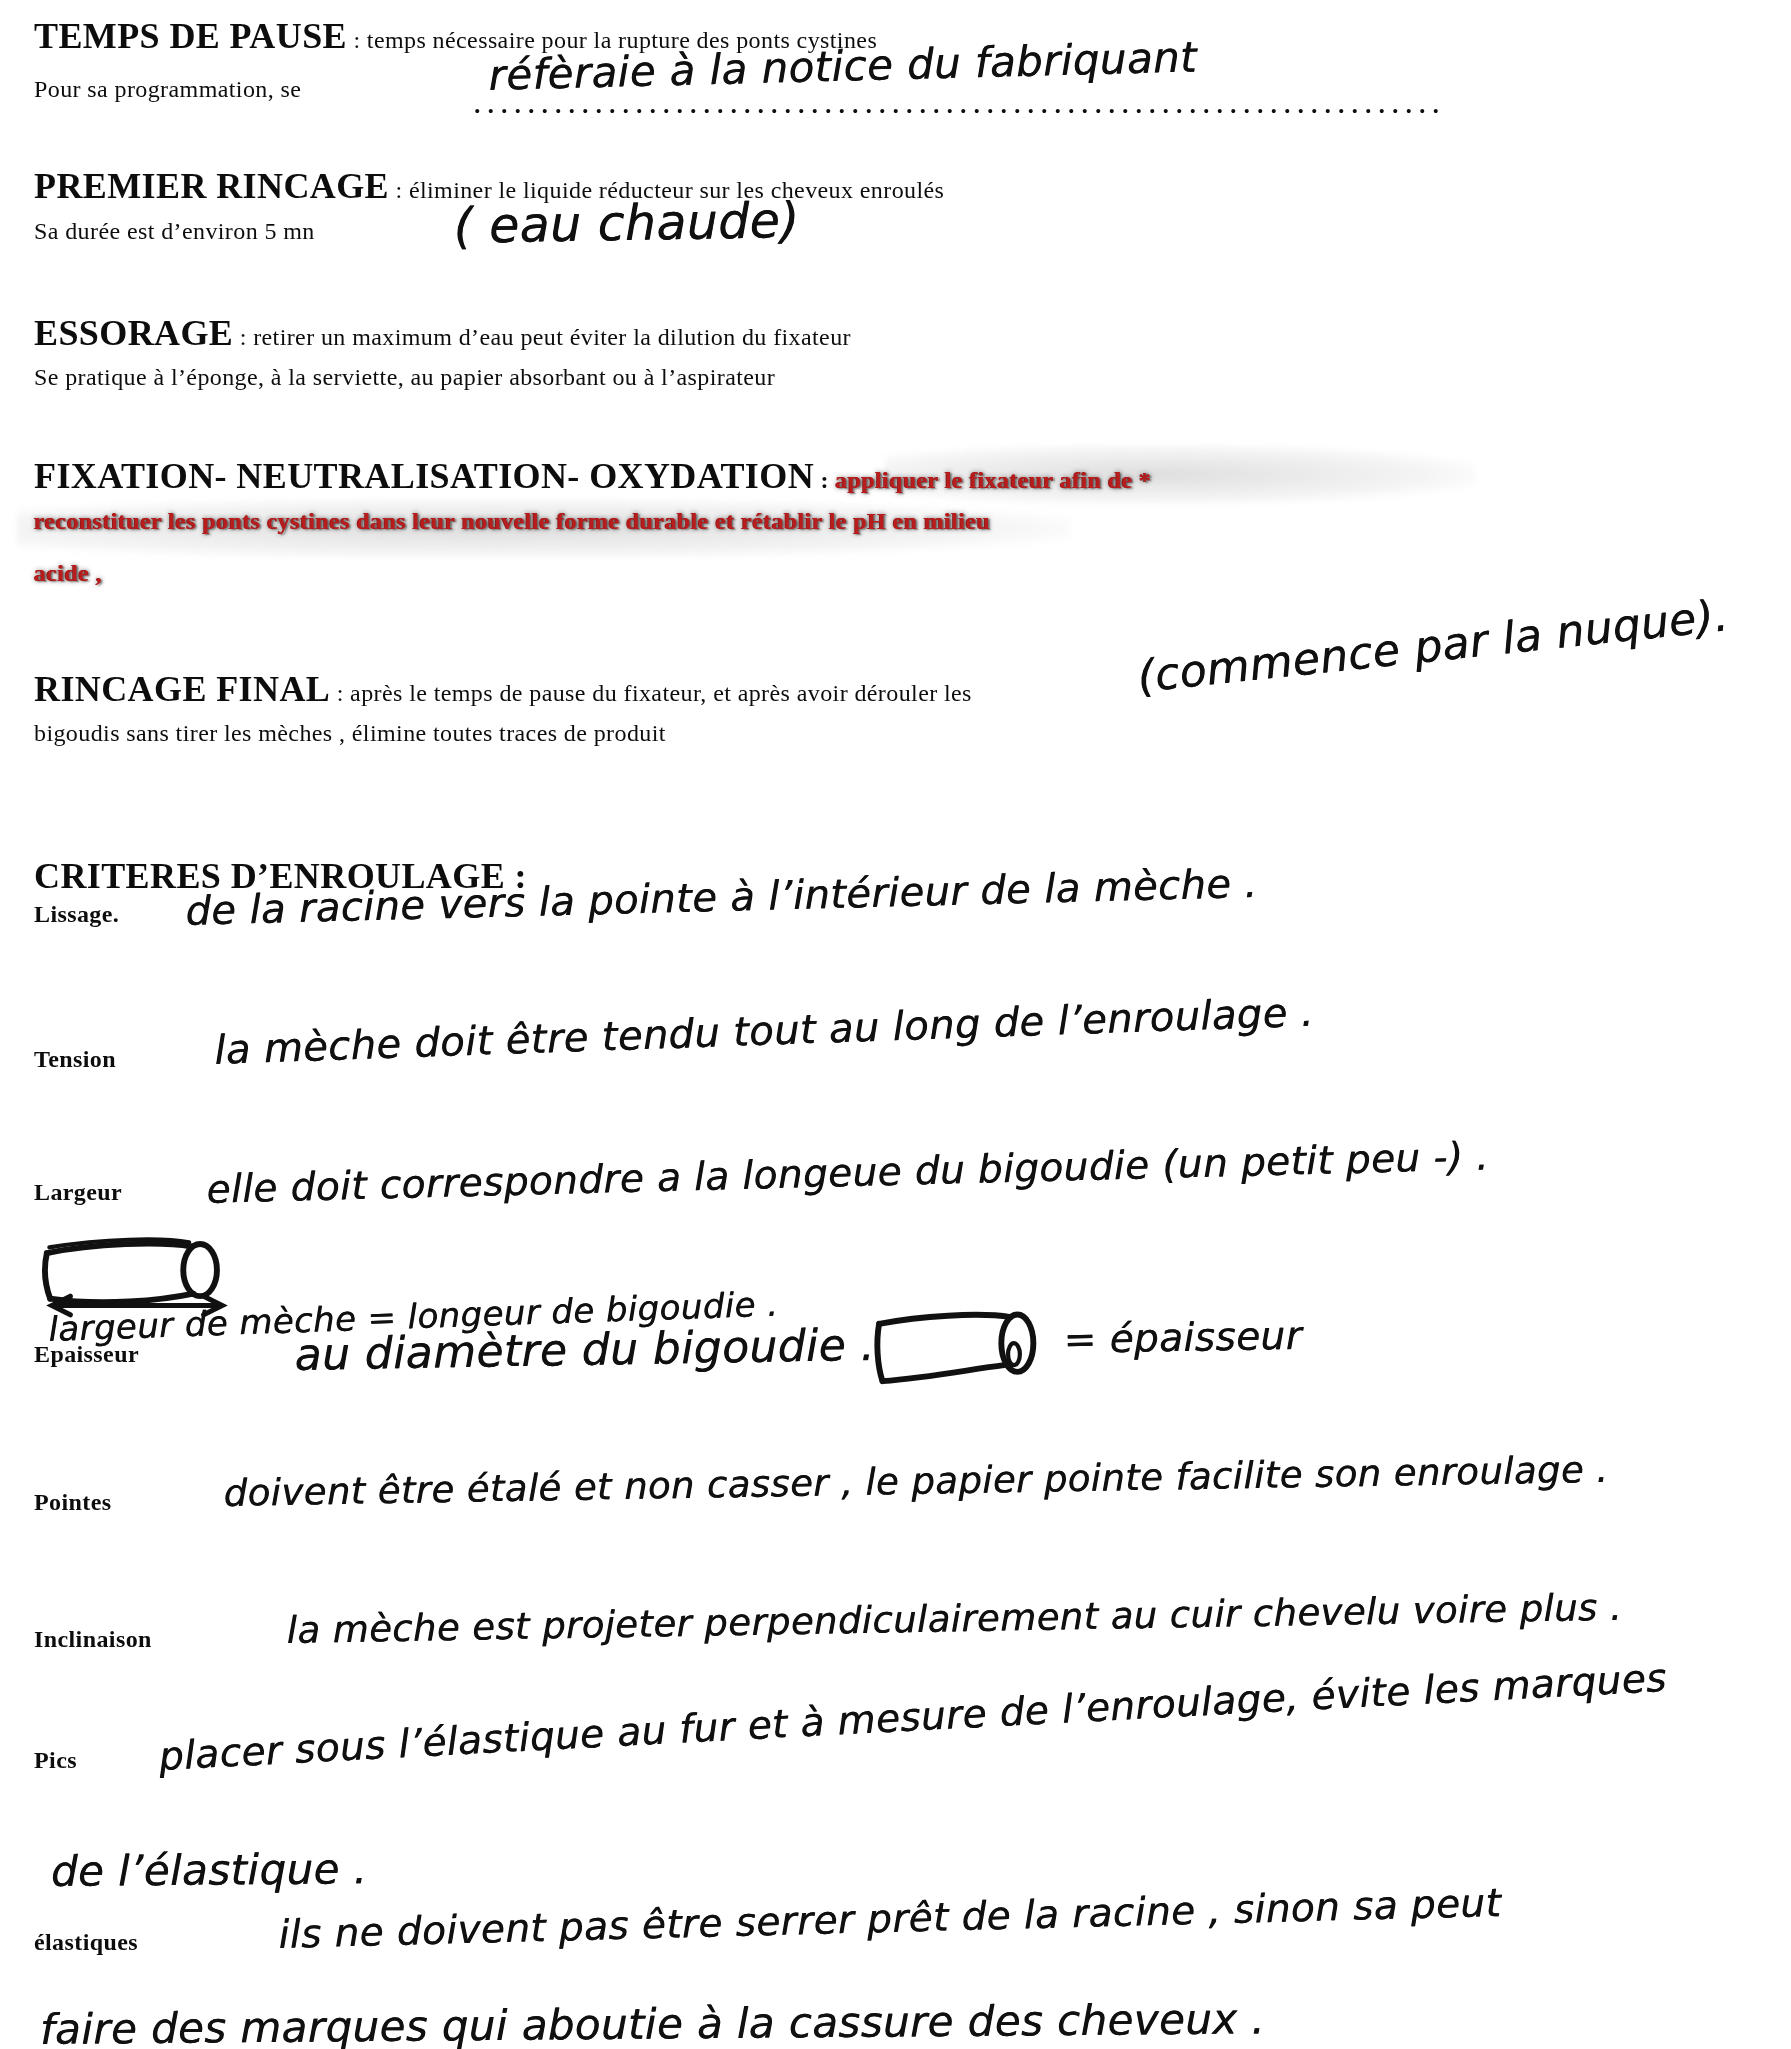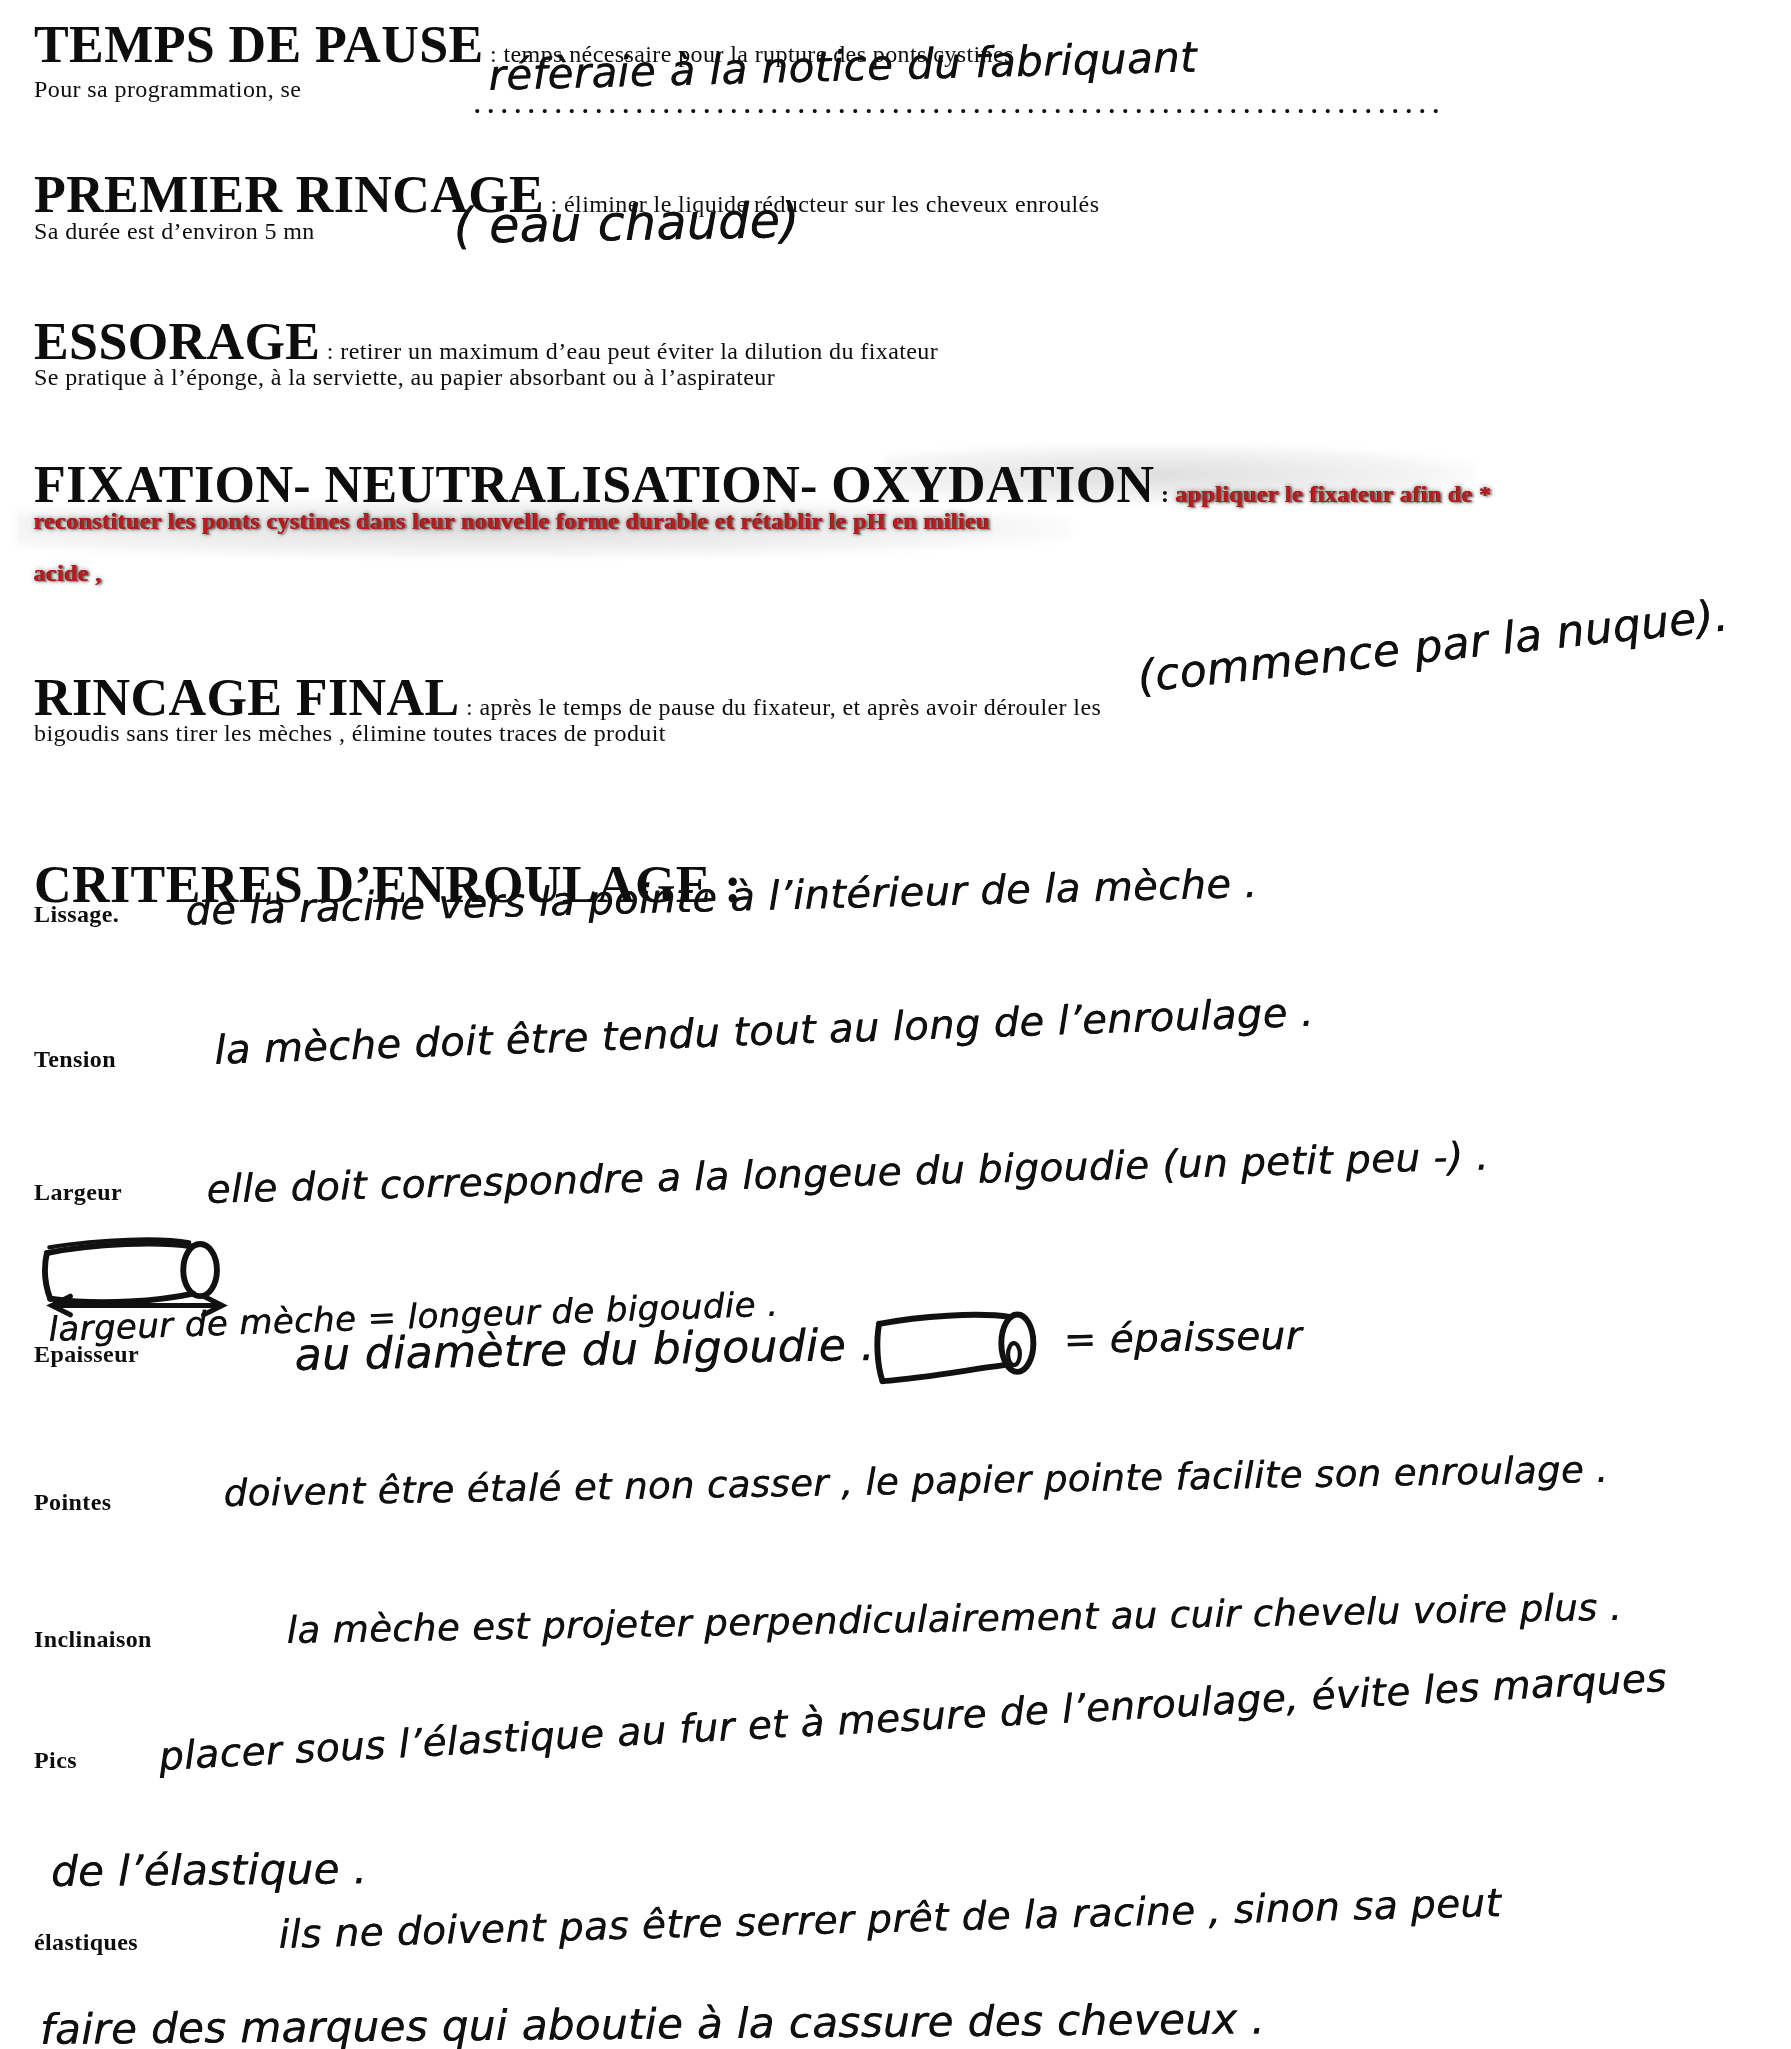--- a/index.html
+++ b/index.html
@@ -16,21 +16,21 @@
     left:34px;
     white-space:nowrap;
   }
   .printed{
     font-family:"Liberation Serif", serif;
     font-size:24px;
     color:#0d0d0d;
     letter-spacing:0.4px;
   }
   .plabel{ font-weight:bold; }
-  .heading{ font-size:52px; font-weight:bold; }
+  .heading{ font-size:36px; font-weight:bold; }
   .smudge{
     font-weight:bold;
     color:#b91c1c;
     text-shadow:0 0 5px rgba(30,30,30,.65), 1.7px 0.8px 1.7px rgba(60,60,60,.55), -0.8px 0 0 currentColor;
   }
   .smear{
     position:absolute;
     background:radial-gradient(ellipse at 45% 50%, rgba(90,90,90,.20), rgba(120,120,120,.08) 60%, transparent 78%);
     filter:blur(2.5px);
     pointer-events:none;

